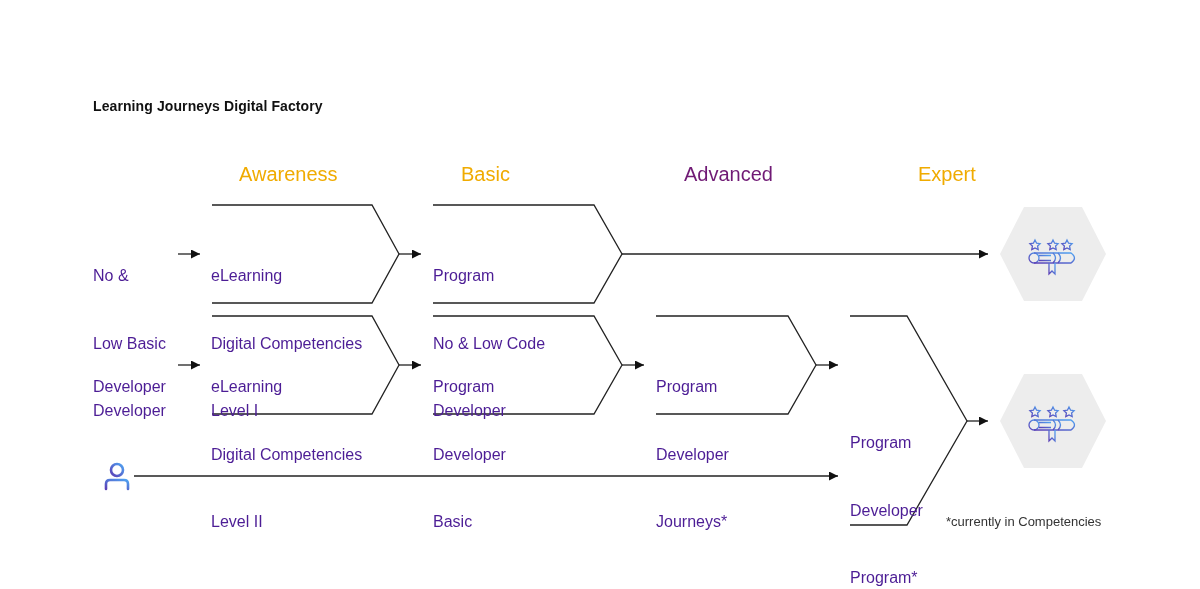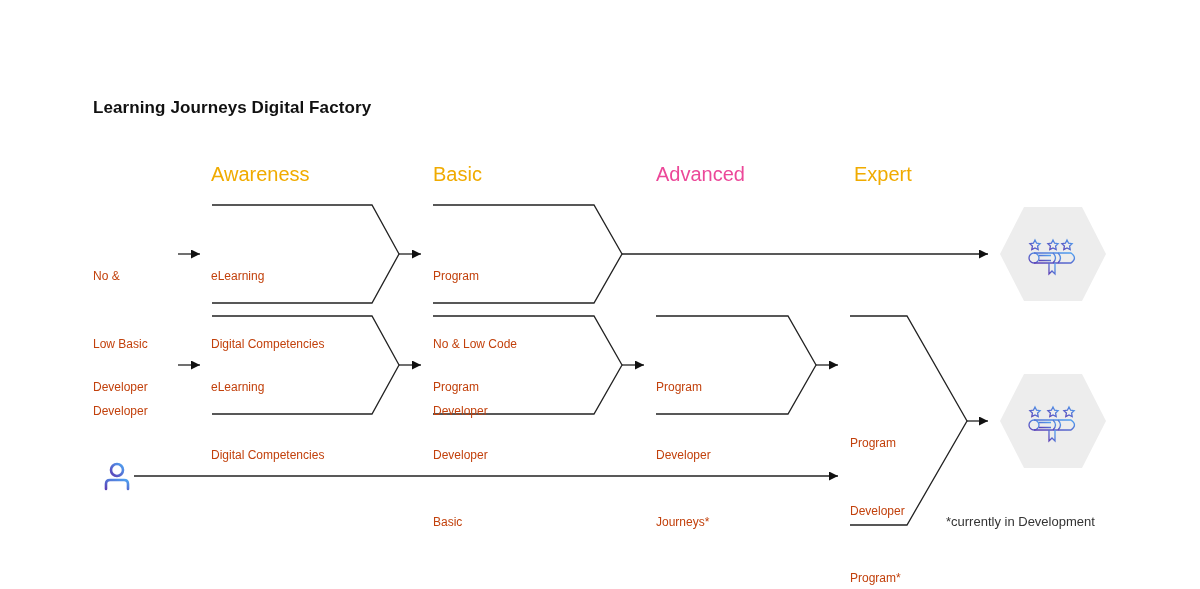--- a/index.html
+++ b/index.html
@@ -1,34 +1,34 @@
 <!DOCTYPE html>
 <html><head>
 <meta charset="utf-8">
 <style>
   html, body { margin:0; padding:0; background:#ffffff; }
   body { width:1200px; height:589px; position:relative; overflow:hidden;
          font-family:"Liberation Sans", sans-serif; color:#333; }
-  .title { position:absolute; left:93px; top:98px; font-size:17px; font-weight:bold;
+  .title { position:absolute; left:93px; top:98px; font-size:14px; font-weight:bold;
            color:#111; letter-spacing:0.1px; }
-  .stage { position:absolute; top:163px; font-size:20px; color:#F0AB00; }
-  .txt { position:absolute; font-size:12px; line-height:22.5px; color:#c2410c; white-space:pre; }
+  .stage { position:absolute; top:163px; font-size:20px; color:#F0AB00;margin-left:28px; }
+  .txt { position:absolute; font-size:16px; line-height:22.5px; color:#4c1d95; white-space:pre; }
   .txt .ln { display:block; }
   .footnote { position:absolute; left:946px; top:514px; font-size:13px; color:#333; }
   svg.diagram { position:absolute; left:0; top:0; }
 </style>
 </head>
 <body>
 
 <div class="title">Learning Journeys Digital Factory</div>
 
 <div class="stage" style="left: 211px; color: rgb(240, 171, 0);">Awareness</div>
 <div class="stage" style="left: 433px; color: rgb(240, 171, 0);">Basic</div>
-<div class="stage" style="left: 656px; color: #ec4899;">Advanced</div>
-<div class="stage" style="left: 854px; color: rgb(240, 171, 0); text-align: right;">Expert</div>
+<div class="stage" style="left: 656px; color: #701a75;">Advanced</div>
+<div class="stage" style="left: 890px; color: rgb(240, 171, 0); text-align: right;">Expert</div>
 
 <svg class="diagram" width="1200" height="589" viewBox="0 0 1200 589">
   <defs>
     <marker id="arr" viewBox="0 0 10 10" refX="10" refY="5" markerWidth="11" markerHeight="9" markerUnits="userSpaceOnUse" orient="auto">
       <path d="M0,0 L10,5 L0,10 z" fill="#111"></path>
     </marker>
     <linearGradient id="ig" x1="0" y1="1" x2="1" y2="0">
       <stop offset="0" stop-color="#5B3FB6"></stop>
       <stop offset="1" stop-color="#4FA3F2"></stop>
     </linearGradient>
@@ -95,39 +95,41 @@
   <span class="ln">Low Basic</span>
   <span class="ln">Developer</span>
 </div>
 <div class="txt" style="left:93px; top:331px">
   <span class="ln">Developer</span>
 </div>
 
 <div class="txt" style="left:211px; top:220px">
   <span class="ln">eLearning</span>
   <span class="ln">Digital Competencies</span>
+  <span class="ln">Level I</span>
 </div>
 <div class="txt" style="left:433px; top:220px">
   <span class="ln">Program</span>
   <span class="ln">No &amp; Low Code</span>
   <span class="ln">Developer</span>
 </div>
 <div class="txt" style="left:211px; top:331px">
   <span class="ln">eLearning</span>
   <span class="ln">Digital Competencies</span>
+  <span class="ln">Level II</span>
 </div>
 <div class="txt" style="left:433px; top:331px">
   <span class="ln">Program</span>
   <span class="ln">Developer</span>
   <span class="ln">Basic</span>
 </div>
 <div class="txt" style="left:656px; top:331px">
   <span class="ln">Program</span>
   <span class="ln">Developer</span>
   <span class="ln">Journeys*</span>
 </div>
 <div class="txt" style="left:850px; top:387px">
   <span class="ln">Program</span>
   <span class="ln">Developer</span>
   <span class="ln">Program*</span>
 </div>
 
-<div class="footnote">*currently in Development</div>
+<div class="footnote">*currently in Competencies</div>
 
 </body></html>

